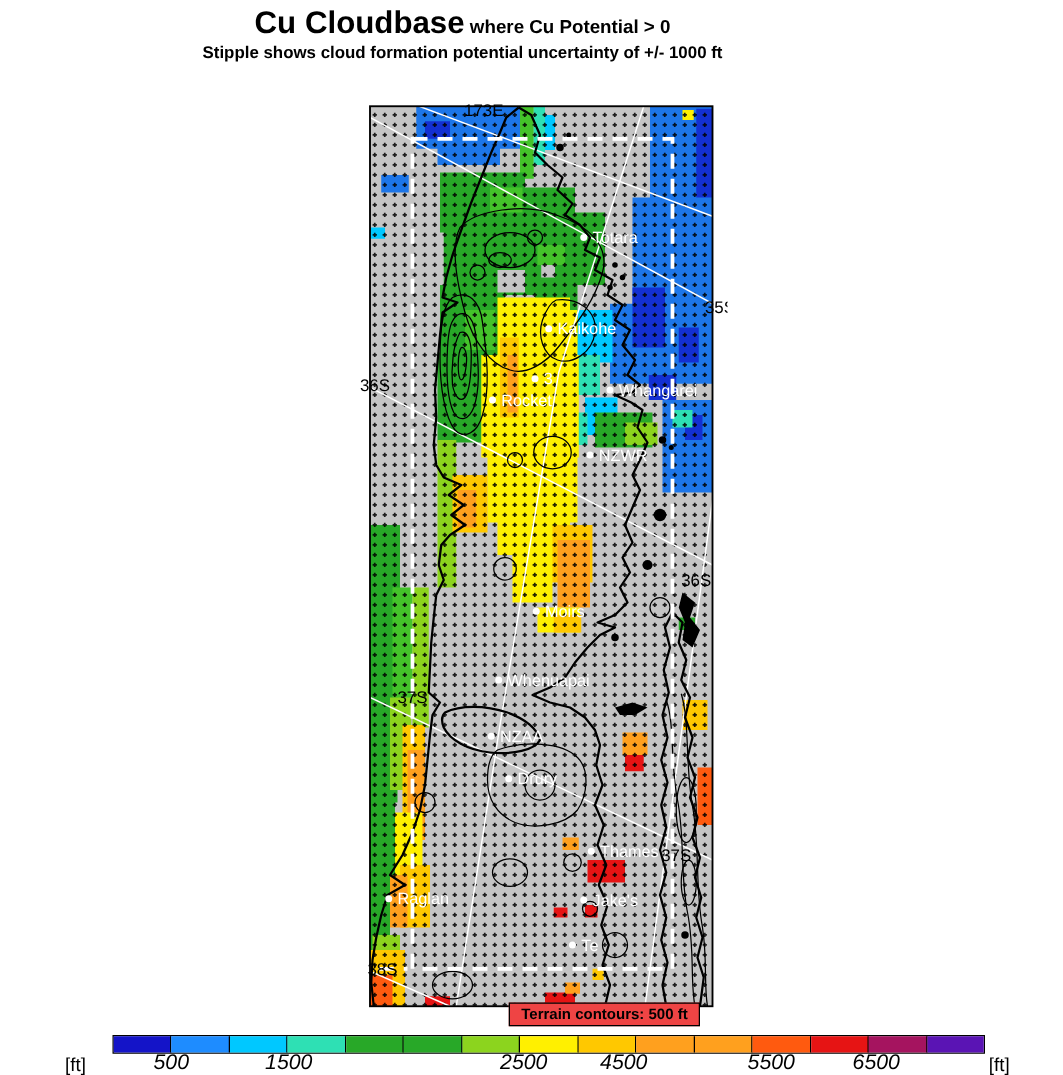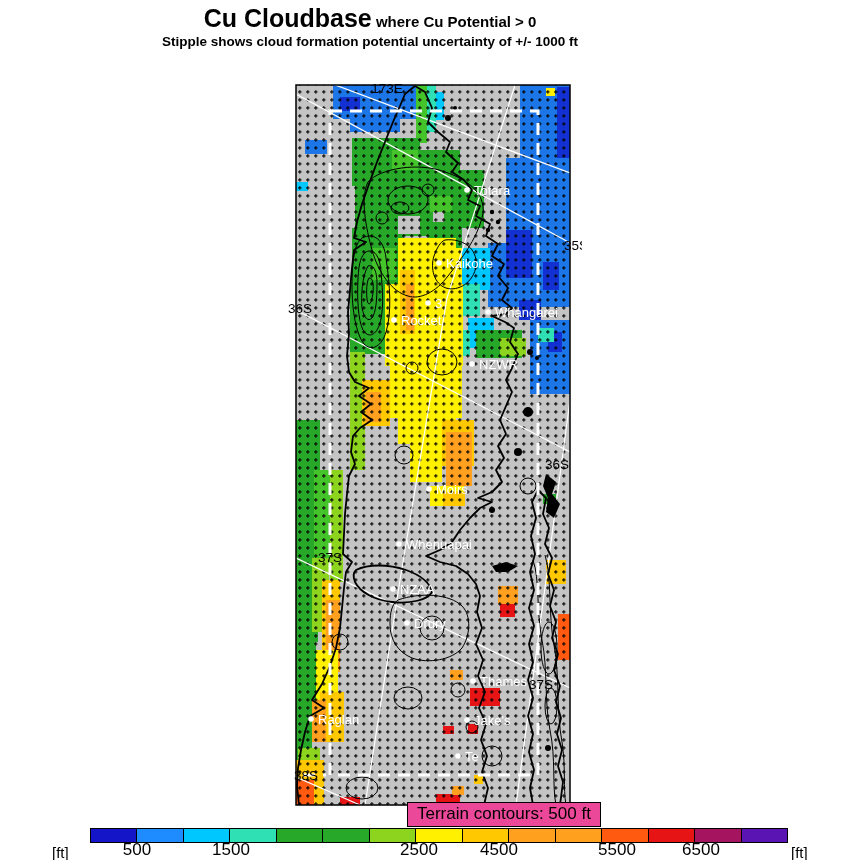--- a/index.html
+++ b/index.html
@@ -5,25 +5,25 @@
   html,body{margin:0;padding:0;background:#fff;}
   body{width:850px;height:860px;position:relative;font-family:"Liberation Sans",sans-serif;color:#000;overflow:hidden;}
   .hdr{position:absolute;left:0;top:4px;width:740px;text-align:center;line-height:1.15;}
   .t1{font-size:25px;font-weight:bold;}
   .t1s{font-size:15px;font-weight:bold;}
   .t2{font-size:21px;font-weight:normal;}
   .t2s{font-size:15px;}
   .t3{font-size:13.5px;margin-top:1px;font-weight:bold;}
   #mapsvg{position:absolute;left:286px;top:76px;}
   svg text{font-family:"Liberation Sans",sans-serif;}
-  .terrainbox{position:absolute;left:407px;top:802px;border:1.5px solid #000;background:#ec4899;font-size:17px;padding:1px 9px 2px 9px;white-space:nowrap;}
+  .terrainbox{position:absolute;left:407px;top:802px;border:1.5px solid #000;background:#ef4444;font-size:12px;padding:1px 9px 2px 9px;white-space:nowrap;font-weight:bold;}
   .cbar{position:absolute;left:90px;top:828px;width:696px;height:13px;border:1px solid #000;display:flex;}
   .cbar>div{flex:1;border-right:1px solid #000;}
   .cbar>div:last-child{border-right:none;}
-  .cbticks{position:absolute;left:90px;top:840px;width:696px;height:20px;}
+  .cbticks{position:absolute;left:90px;top:840px;width:696px;height:20px;font-style:italic;}
   .cbticks span{position:absolute;transform:translateX(-50%);font-size:17px;}
   .unit{position:absolute;top:844px;font-size:15px;}
   .unitL{left:52px;} .unitR{left:791px;}
 </style>
 </head>
 <body>
 
 <div class="hdr">
   <div><span class="t1">Cu Cloudbase</span><span class="t1s">&nbsp;</span><span class="t1s">where Cu Potential &gt; 0</span></div>
   <div class="t3">Stipple shows cloud formation potential uncertainty of +/- 1000 ft</div>

